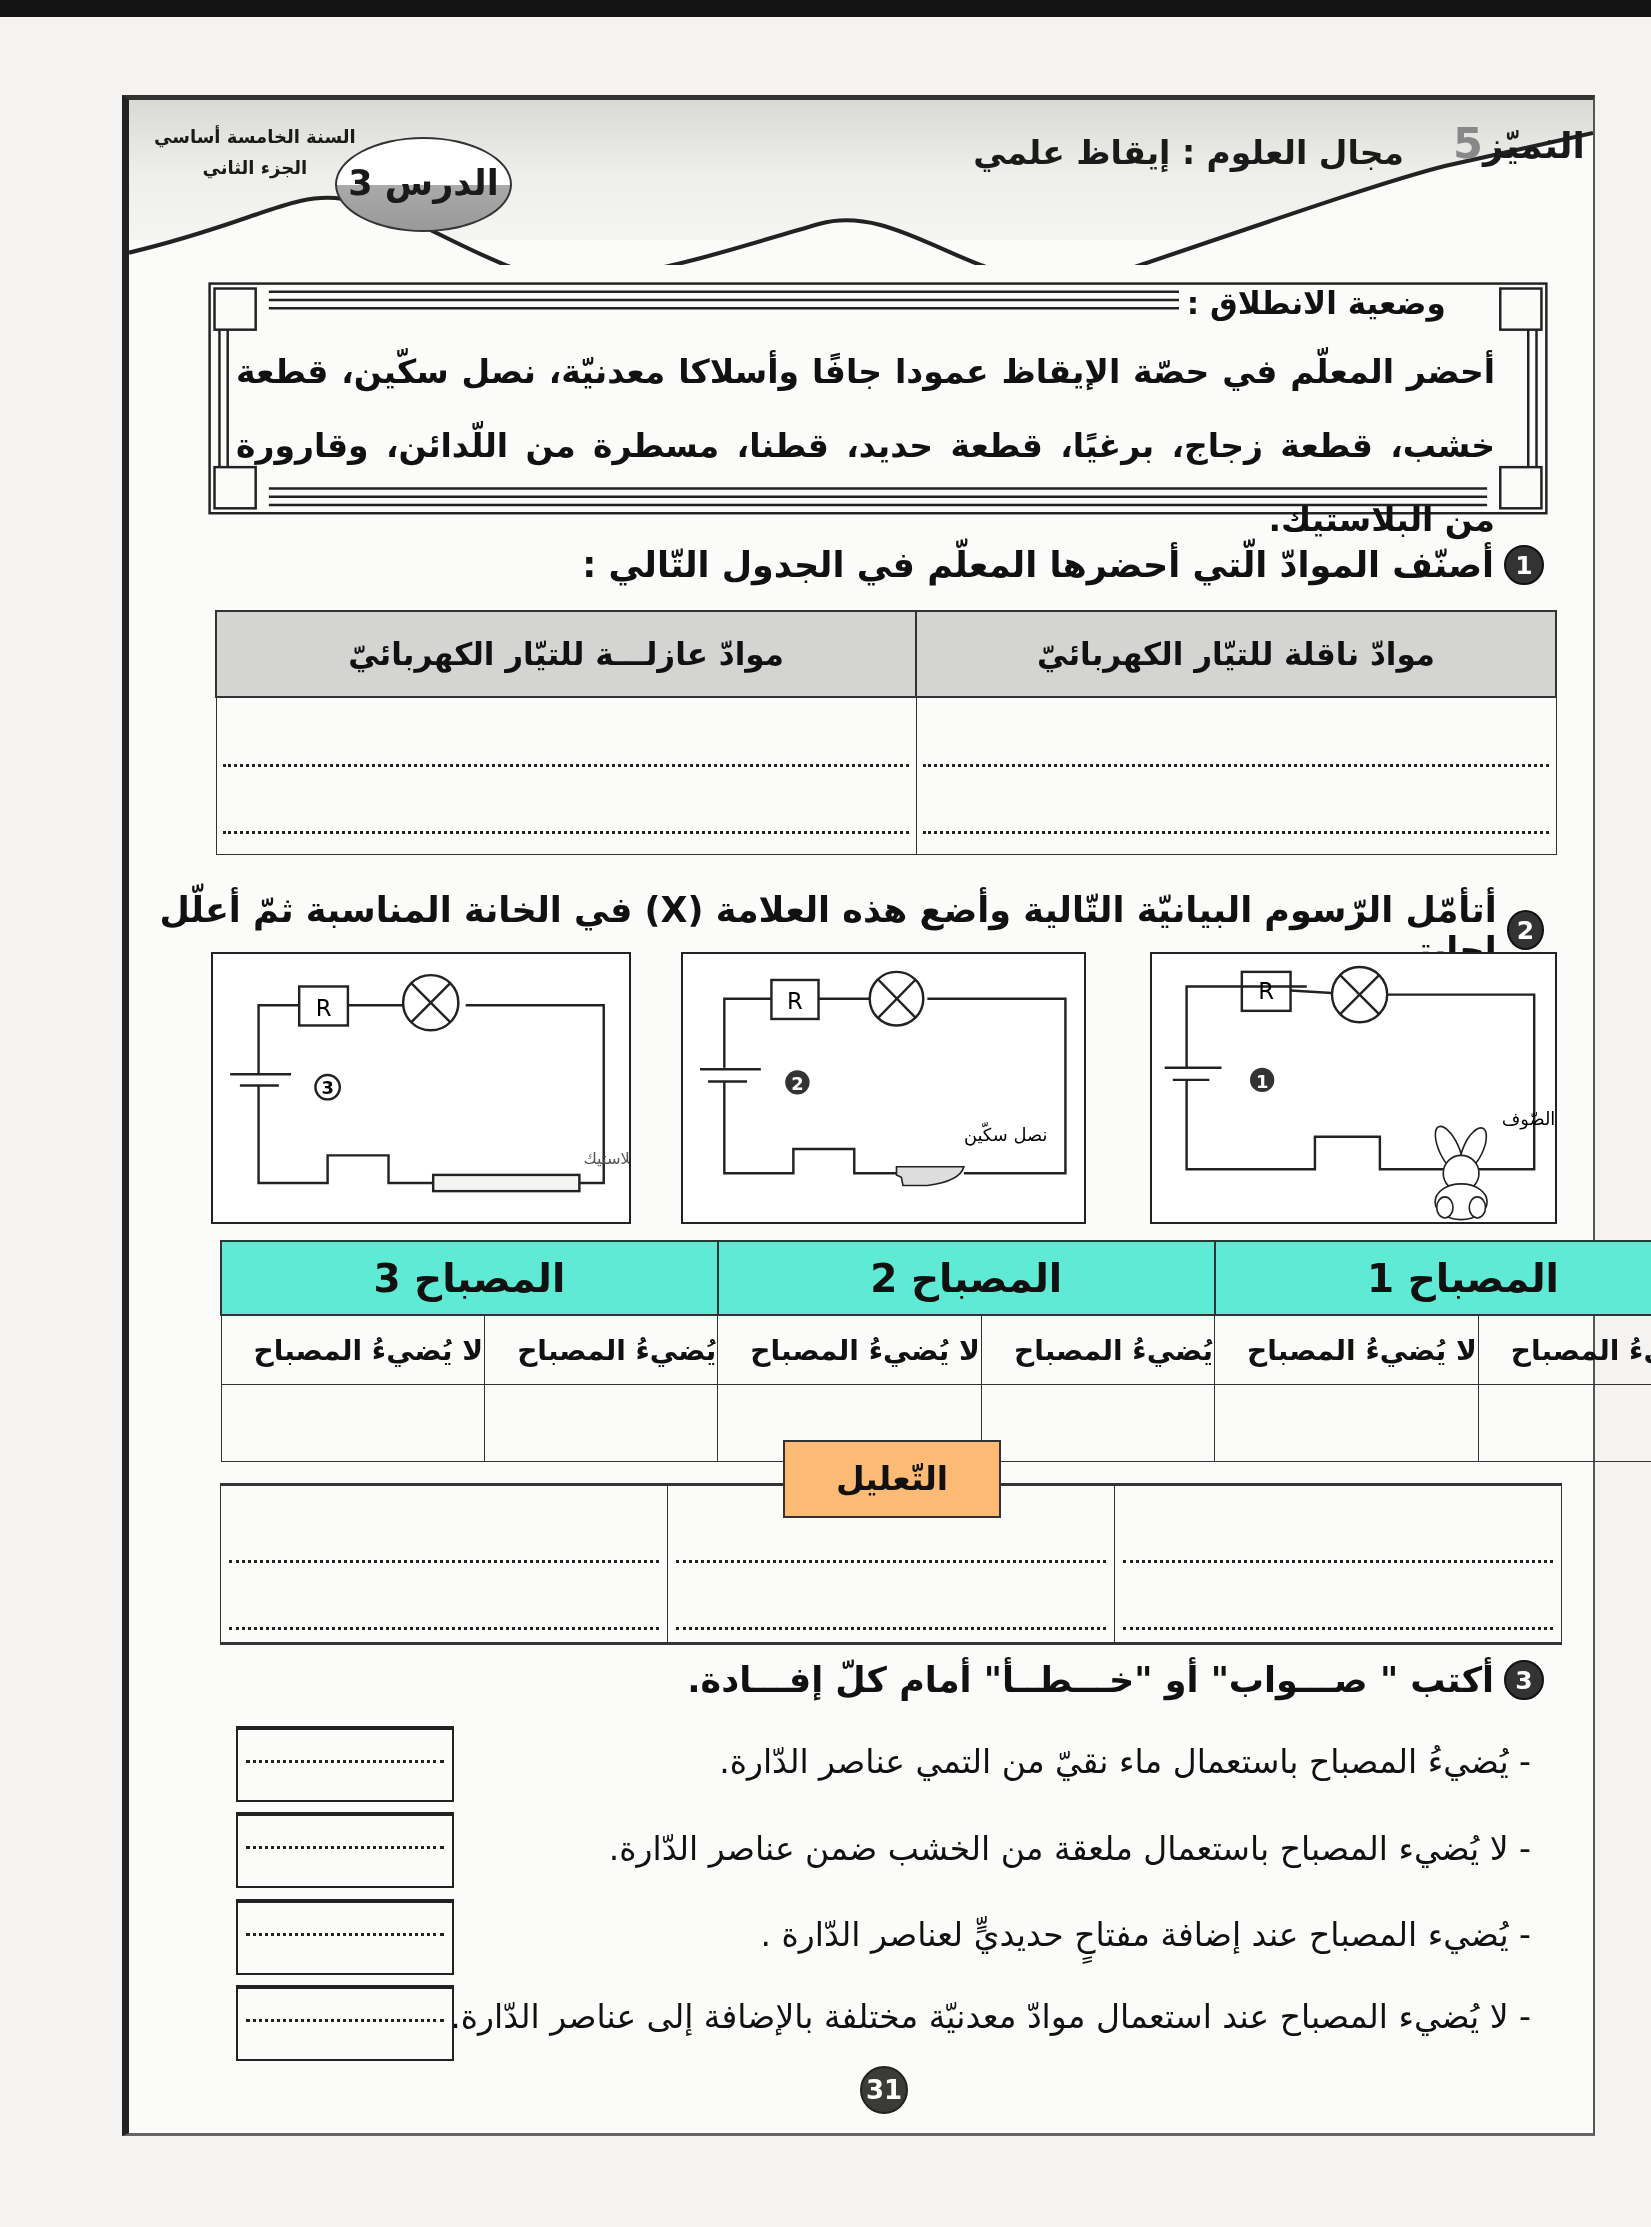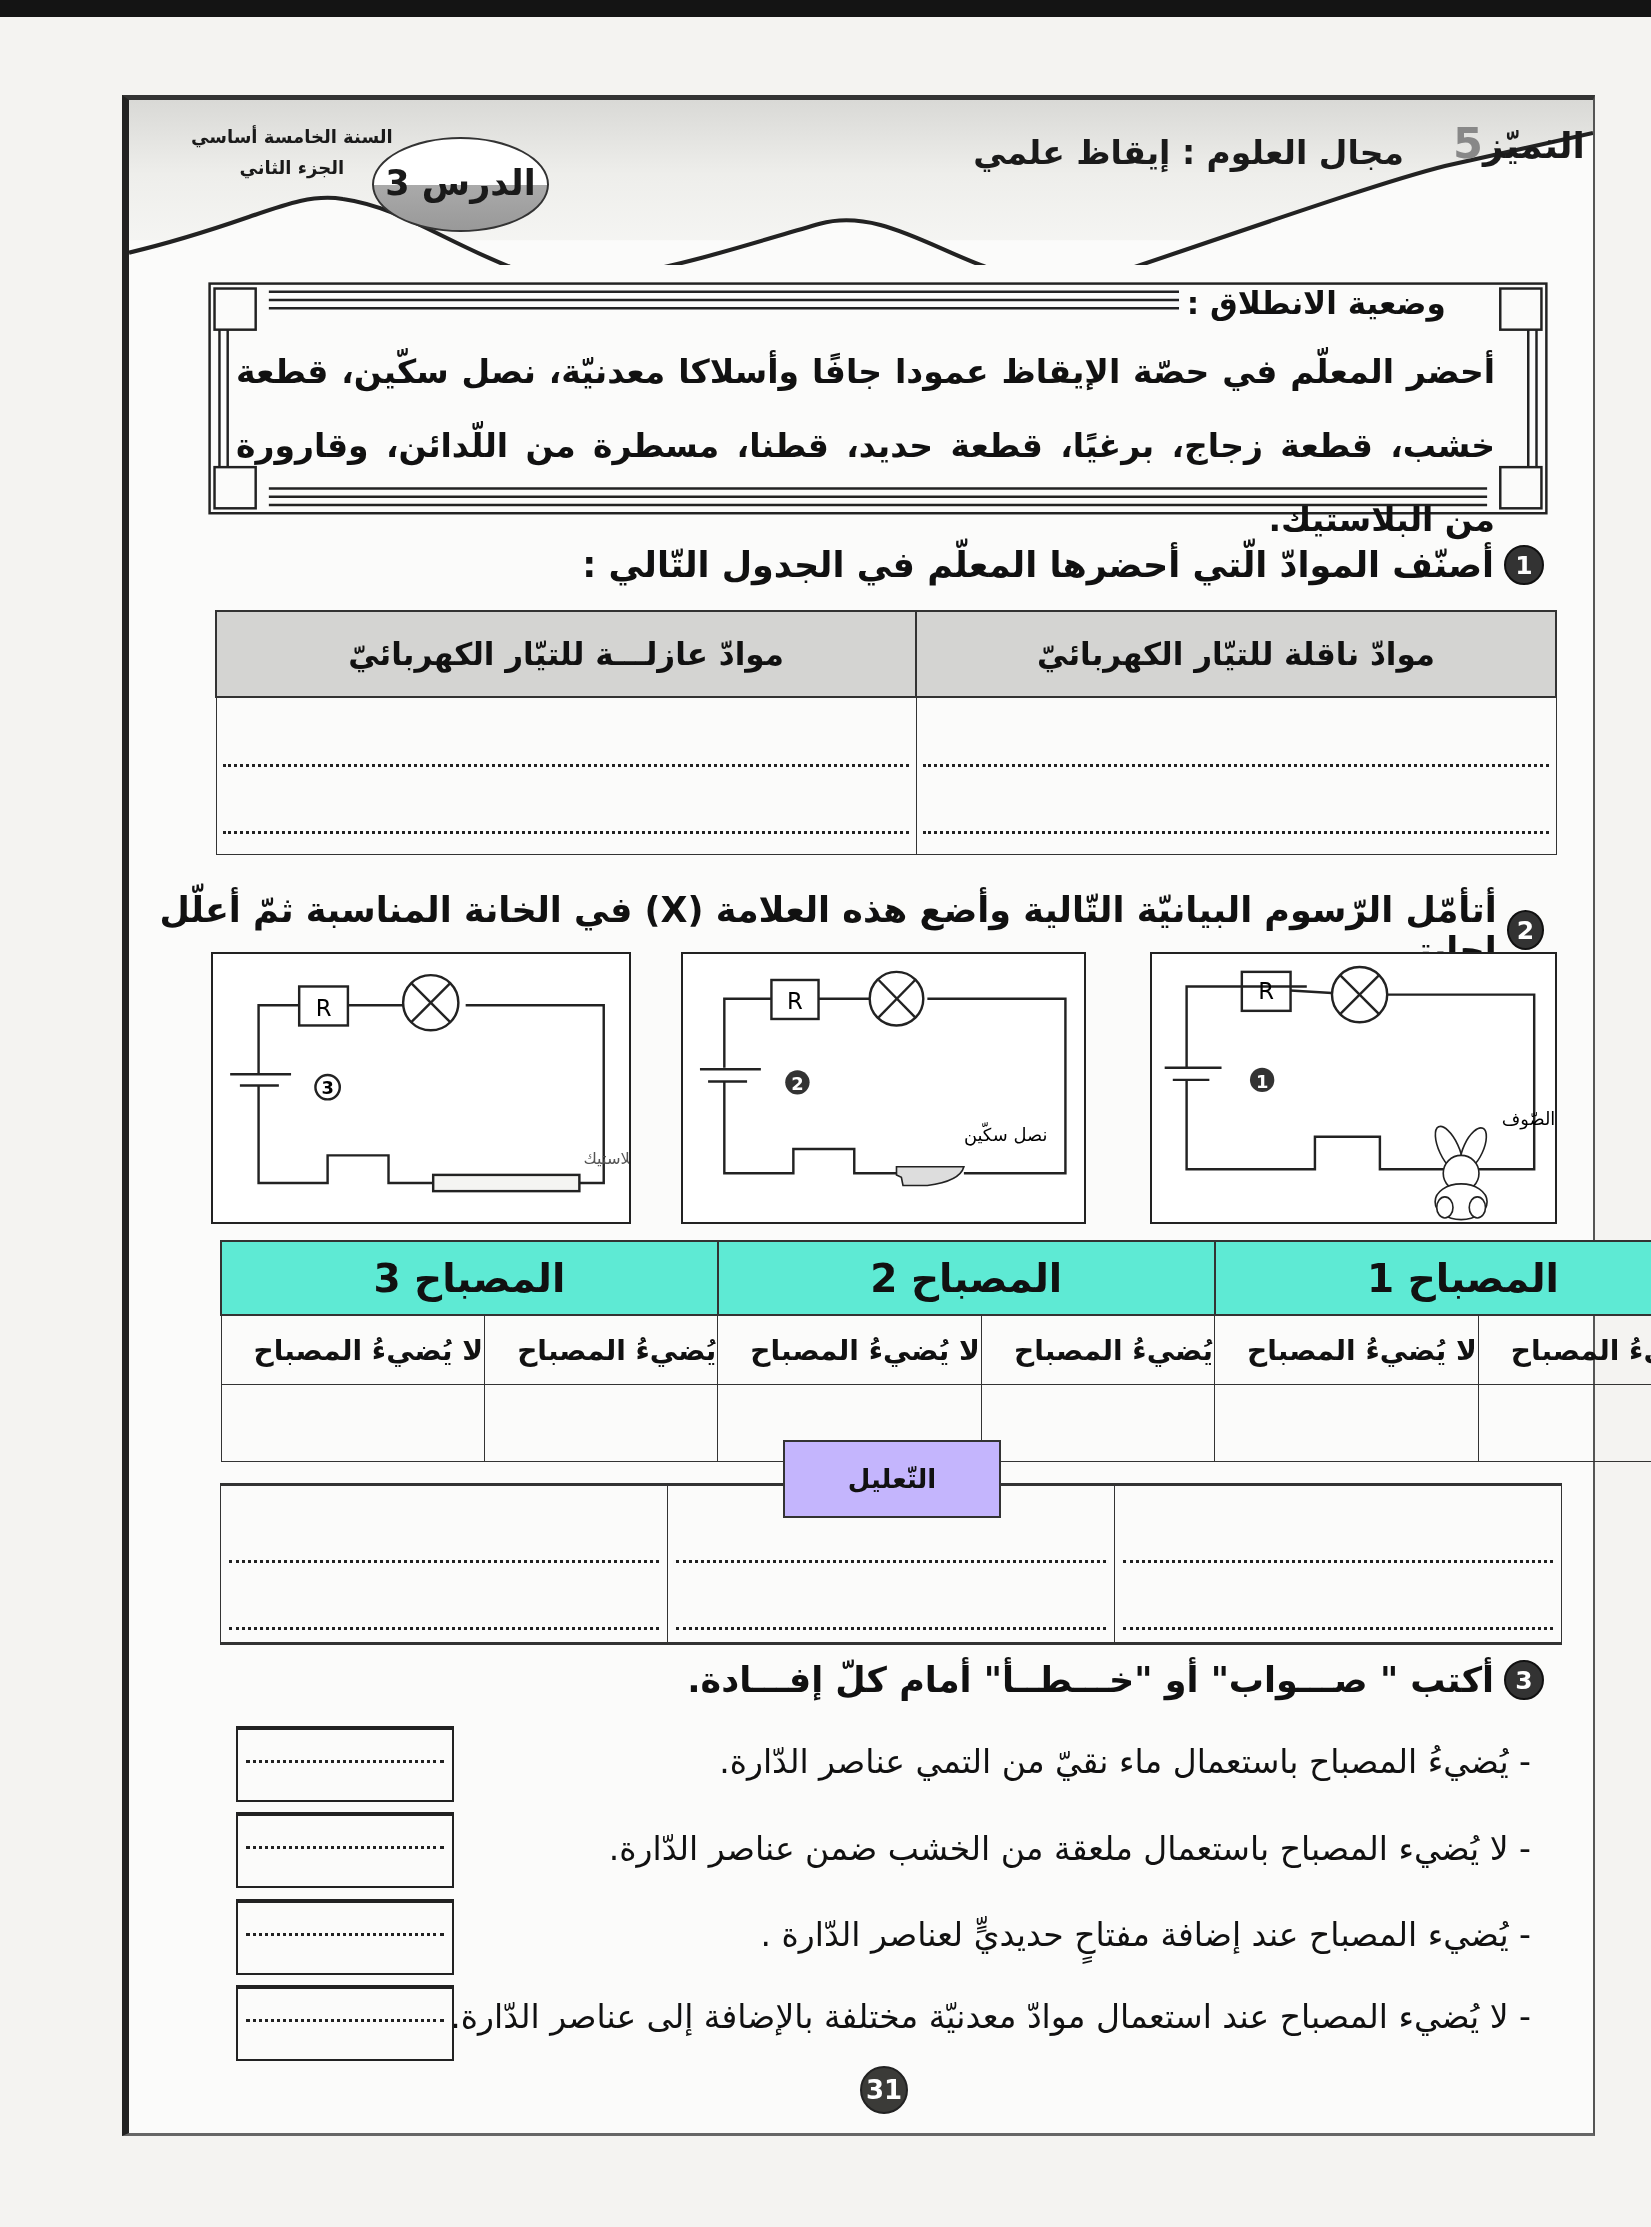--- a/index.html
+++ b/index.html
@@ -2,21 +2,21 @@
 <html style="font-size:13px"><head>
 <meta charset="utf-8">
 <style>
   html,body{margin:0;padding:0;}
   body{width:1651px;height:2227px;background:#f4f3f1;position:relative;overflow:hidden;font-family:"DejaVu Sans","Liberation Sans",sans-serif;color:#111;}
   .topband{position:absolute;left:0;top:0;width:1651px;height:16.5px;background:#141414;}
   .page{position:absolute;left:122px;top:95px;width:1473px;height:2041px;background:#fbfbfa;border-left:7.4px solid #222;border-top:5px solid #333;border-right:2.5px solid #555;border-bottom:3.3px solid #666;box-sizing:border-box;}
   
   .hdr{position:absolute;left:0;top:0;width:100%;height:165px;background:linear-gradient(180deg,#d9d9d6 0%,#eeeeeb 45%,#f7f7f5 100%);}
   .hdr-wave{position:absolute;left:0;top:0;width:100%;height:165px;}
-  .hdr-text{position:absolute;direction:rtl;font-weight:bold;color:#1a1a1a;margin-left:37px;}
+  .hdr-text{position:absolute;direction:rtl;font-weight:bold;color:#1a1a1a;}
   .h-brand{right:8.2px;top:18px;font-size:36px;letter-spacing:-0.8px;}
   .h-brand .five{font-size:43px;color:#888;}
   .h-domain{right:189px;top:33px;font-size:33px;}
   .h-topic{left:527px;top:16.5px;font-size:30px;text-align:center;line-height:43px;width:346px;}
   .h-lesson{left:206px;top:37px;width:173px;height:91px;border:2.5px solid #333;border-radius:50%;background:linear-gradient(180deg,#fff 0%,#fff 50%,#aaa 50%,#999 100%);font-size:35px;text-align:center;line-height:89px;direction:rtl;}
   .h-grade{left:25px;top:20.6px;font-size:18px;line-height:31px;text-align:center;}
   
   .sit{position:absolute;left:74px;top:177px;width:1350px;height:243px;}
   .sit .frame{position:absolute;inset:0;}
   .sit-title{position:absolute;right:99px;top:8.2px;font-size:31px;font-weight:bold;direction:rtl;background:#fbfbfa;padding:0 8.2px;}
@@ -30,21 +30,21 @@
   .t1 td{height:156px;border:1.6px solid #333;vertical-align:top;padding:0 6.6px;}
   .dots{border-bottom:3.3px dotted #222;height:49px;margin-top:16.5px;}
   .dots + .dots{margin-top:15px;}
   
   .circ{position:absolute;top:852px;height:272px;border:2.5px solid #222;background:#fff;box-sizing:border-box;}
   .circ svg{position:absolute;left:0;top:0;width:100%;height:100%;}
   .t2{position:absolute;left:91px;top:1140px;width:1342px;}
   .t2 th{height:70px;background:#5eead4;font-size:39px;border:2.5px solid #333;font-weight:bold;}
   .t2 td.lbl{height:66px;border:1.6px solid #333;font-size:28px;text-align:center;font-weight:bold;white-space:nowrap;padding-left:32px;}
   .t2 td.ans{height:74px;border:1.6px solid #333;}
-  .explain-tag{position:absolute;left:654px;top:1340px;width:214px;height:74px;background:#c4b5fd;border:2.5px solid #333;font-size:26px;font-weight:bold;text-align:center;line-height:74px;direction:rtl;z-index:2;}
+  .explain-tag{position:absolute;left:654px;top:1340px;width:214px;height:74px;background:#fdba74;border:2.5px solid #333;font-size:33px;font-weight:bold;text-align:center;line-height:74px;direction:rtl;z-index:2;}
   .t3{position:absolute;left:91px;top:1383px;width:1342px;}
   .t3 td{height:148px;border:1.6px solid #333;vertical-align:top;padding:8.2px 8.2px 0;border-top:3.3px solid #333;border-bottom:3.3px solid #333;}
   .stmt{position:absolute;right:156px;direction:rtl;font-size:33px;}
   .ansbox{position:absolute;left:107px;width:218px;height:76px;border:2.5px solid #222;border-top-width:4.1px;box-sizing:border-box;}
   .ansbox .dl{position:absolute;left:8.2px;right:8.2px;top:30px;border-bottom:3.3px dotted #222;}
   .pgnum{position:absolute;left:731px;top:1966px;width:44px;height:44px;border-radius:50%;background:#3b3b38;color:#fff;font-size:26px;font-weight:bold;display:flex;align-items:center;justify-content:center;border:2.5px solid #222;}
 </style>
 </head>
 <body>
 

